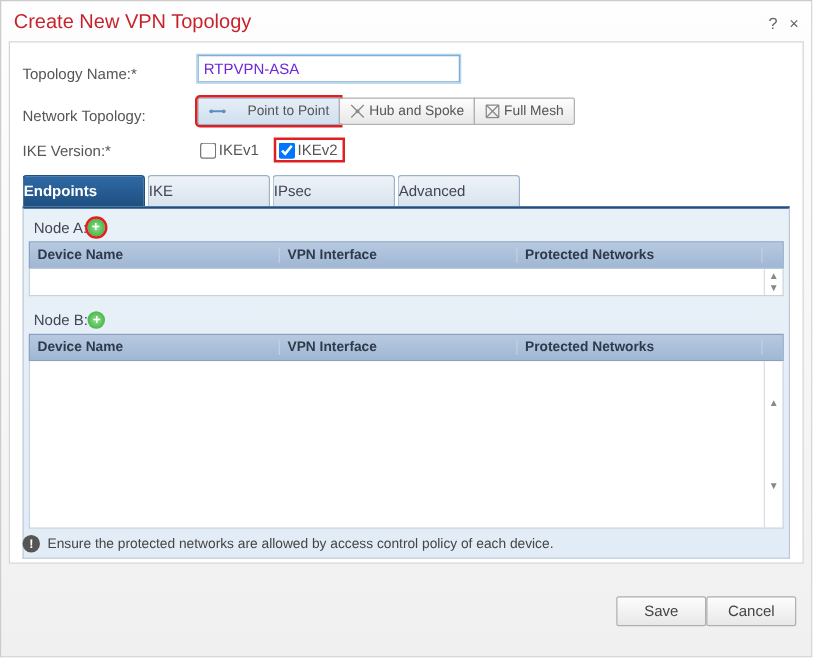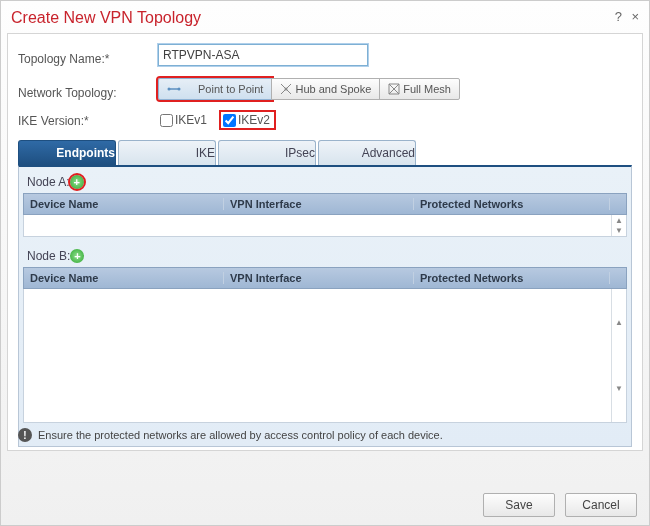--- a/index.html
+++ b/index.html
@@ -16,20 +16,21 @@
   .dialog {
     border: 1px solid #ccc;
     background: linear-gradient(#fefefe,#f0f0f0);
     width: 100%;
     height: 100%;
     position: relative;
   }
   .titlebar {
     padding: 8px 10px 6px 10px;
     display: flex;
+    align-items: center;
     justify-content: space-between;
   }
   .titlebar h1 {
     margin: 0;
     font-size: 16px;
     font-weight: normal;
     color: #c8232c;
   }
   .title-actions span {
     color: #666;
@@ -53,21 +54,21 @@
   .form-label {
     width: 140px;
     color: #555;
   }
   .text-input {
     width: 210px;
     height: 22px;
     border: 1px solid #7eb0d4;
     padding: 2px 4px;
     font-size: 12px;
-    color: #404040;
+    color: #6d28d9;
     outline: 1px solid #b0d0eb;
   }
   .btngroup {
     display: inline-flex;
   }
   .tbtn {
     border: 1px solid #b0b0b0;
     background: linear-gradient(#fdfdfd,#e8e8e8);
     color: #555;
     font-size: 11px;
@@ -93,21 +94,21 @@
   .ike-box { display: inline-flex; align-items: center; padding: 1px 4px 1px 2px; }
 
   .tabs {
     display: flex;
     margin-top: 6px;
   }
   .tab {
     border: 1px solid #9ab3cb;
     padding: 5px 0;
     width: 98px;
-    text-align: right;
+    text-align: left;
     font-size: 12px;
     color: #445;
     background: linear-gradient(#eef3f8,#d8e4ee);
     border-bottom: none;
     margin-right: 2px;
     cursor: pointer;
     border-radius: 3px 3px 0 0;
   }
   .tab.active {
     background: linear-gradient(#2f6aa6,#1e4f80);
@@ -178,23 +179,22 @@
   }
   .info-icon {
     width: 14px; height: 14px; border-radius: 50%;
     background: #555; color: #fff; display: inline-flex; align-items:center; justify-content:center;
     font-weight: bold; font-size: 10px; font-style: normal;
   }
 
   .action-bar {
     position: absolute;
     right: 12px;
-    bottom: 8px;
-    display: flex;
-    gap: 10px;
+    bottom: 24px;
+    display: flex;
   }
   .dlg-btn {
     border: 1px solid #b0b0b0;
     background: linear-gradient(#fdfdfd,#e8e8e8);
     color: #444;
     font-size: 12px;
     width: 72px;
     height: 24px;
     border-radius: 2px;
     cursor: pointer;

